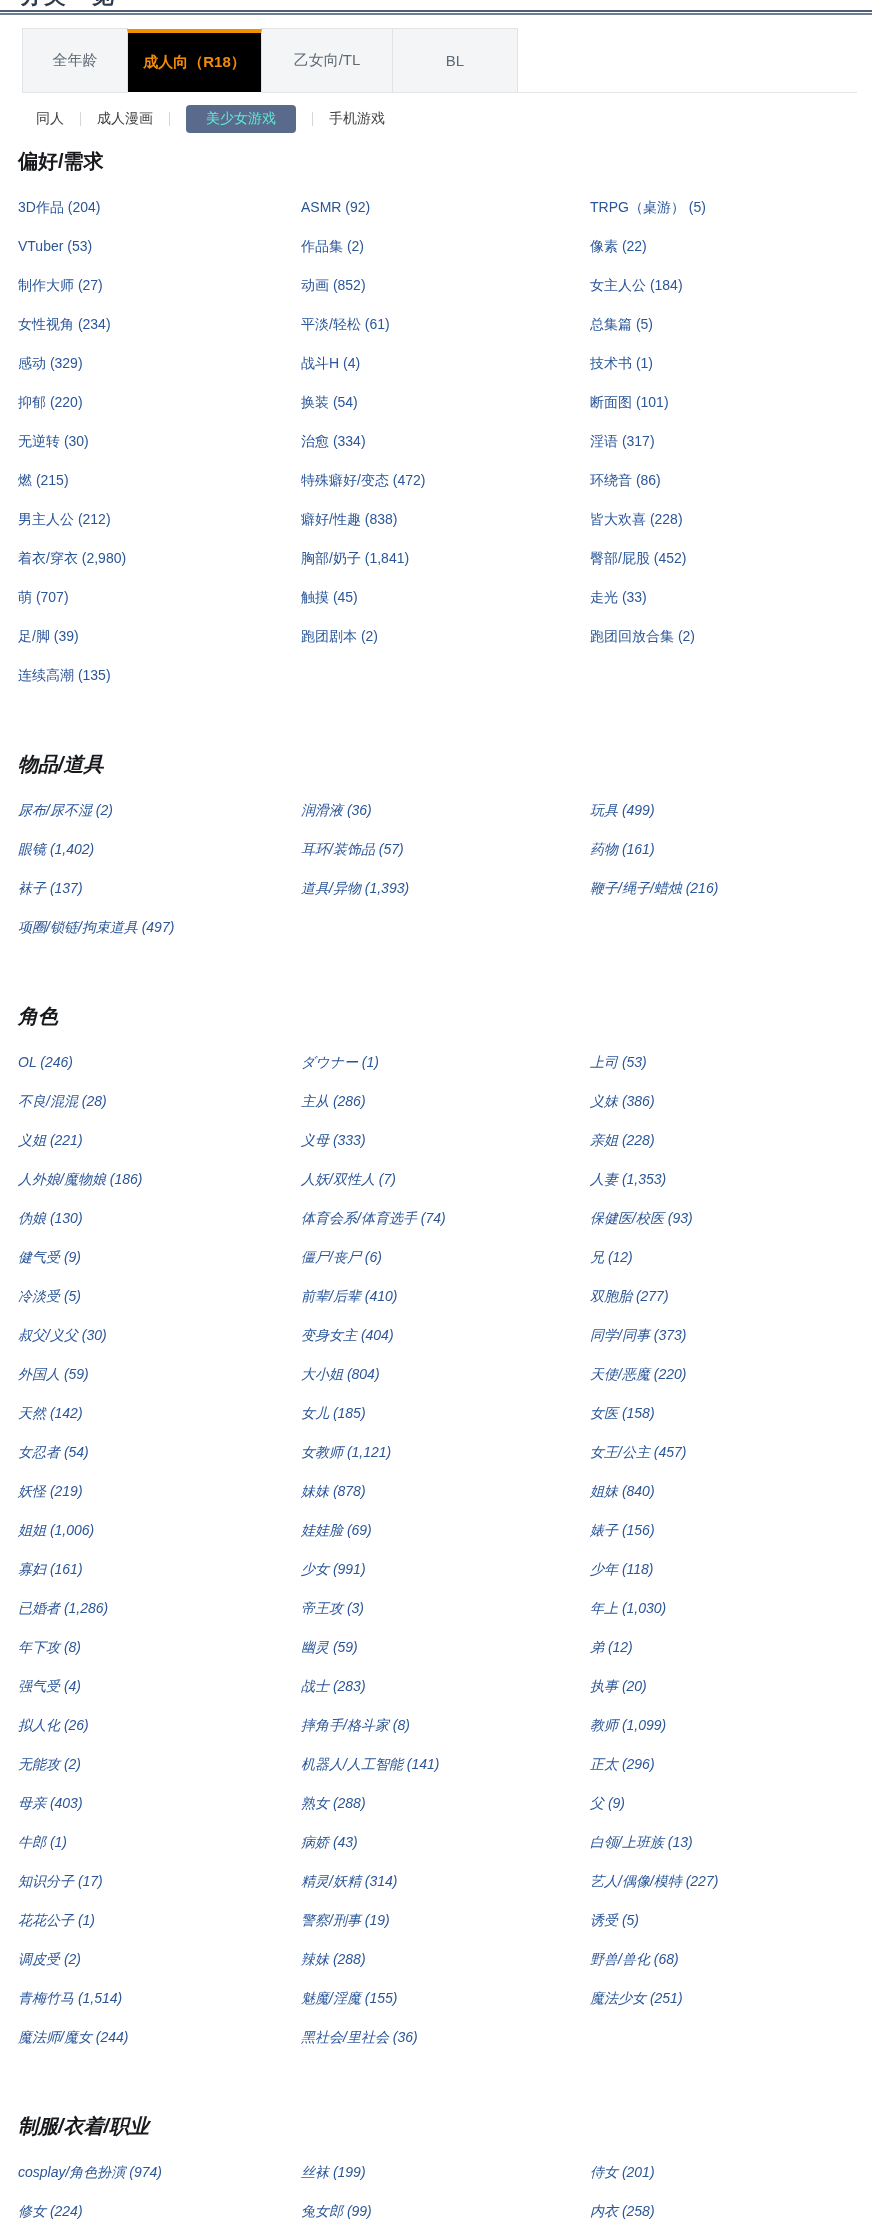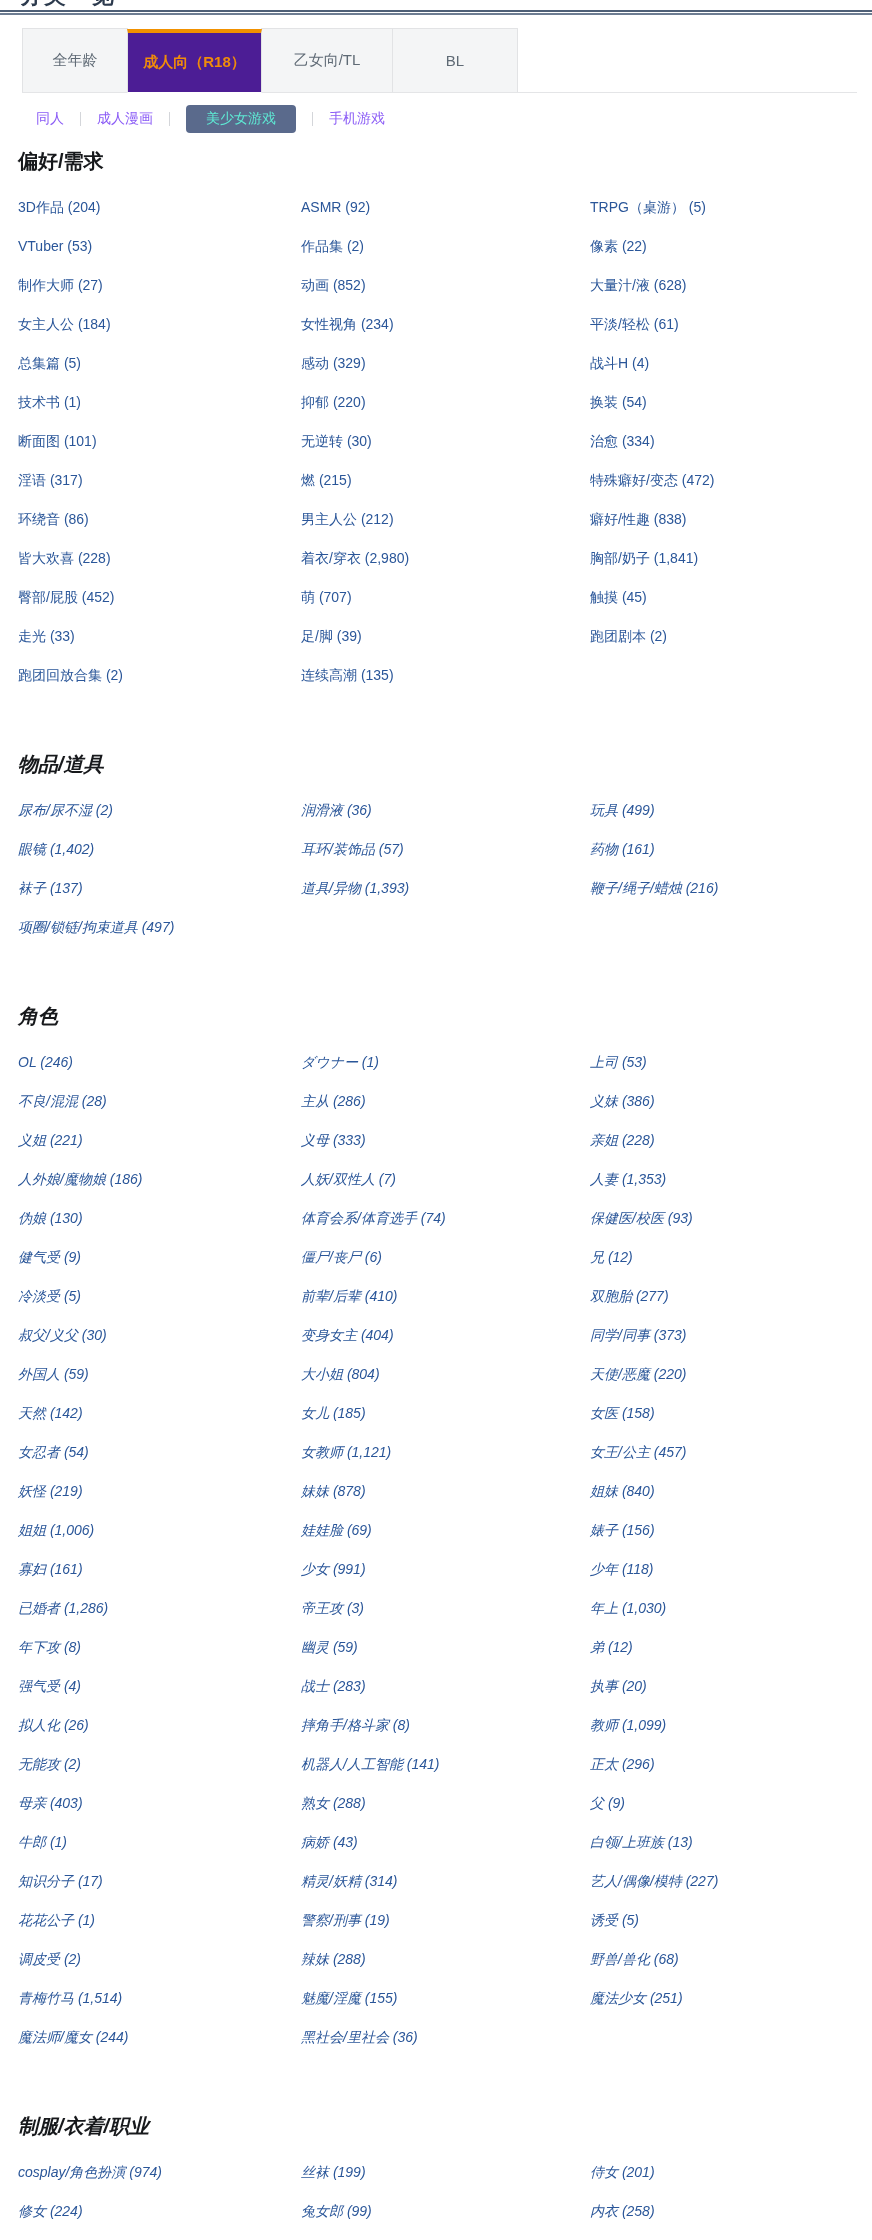--- a/index.html
+++ b/index.html
@@ -25,28 +25,28 @@
   .tab {
     height:64px; display:flex; align-items:center; justify-content:center;
     background:#f4f5f6; border:1px solid #e2e3e5; border-bottom:none;
     font-size:15px; color:#5f6a75; cursor:pointer; margin-right:-1px;
   }
   .tab.t0 { width:106px; }
   .tab.t1 { width:135px; }
   .tab.t2 { width:132px;text-align:right; }
   .tab.t3 { width:126px; }
   .tab.active {
-    background:#4c1d95; border-top:4px solid #f19100;
+    background:#000000; border-top:4px solid #f19100;
     color:#f08c0a; font-weight:700; position:relative; margin-bottom:-1px;
     border-bottom:1px solid #ffffff;
   }
 
   
   .subnav { display:flex; align-items:center; margin:12px 0 0 36px; height:27px; }
-  .subnav a { font-size:14px; color:#8b5cf6; text-decoration:none; cursor:pointer; }
+  .subnav a { font-size:14px; color:#404040; text-decoration:none; cursor:pointer; }
   .subnav .sep { width:1px; height:14px; background:#d4d6da; margin:0 16px; }
   .subnav a.selected {
     background:#5a6a8c; color:#5eead4; padding:5px 20px; border-radius:4px;text-align:center;
   }
 
   
   .section { margin:0 0 0 18px; }
   .section-title {
     font-size:20px; font-weight:700; color:#17191c; line-height:26px;
     margin-bottom:24px;
@@ -101,23 +101,20 @@
           <div class="tag-cell">
             <a class="tag-link">像素 (22)</a>
           </div>
           <div class="tag-cell">
             <a class="tag-link">制作大师 (27)</a>
           </div>
           <div class="tag-cell">
             <a class="tag-link">动画 (852)</a>
           </div>
           <div class="tag-cell">
-            <a class="tag-link">大量汁/液 (628)</a>
-          </div>
-          <div class="tag-cell">
             <a class="tag-link">女主人公 (184)</a>
           </div>
           <div class="tag-cell">
             <a class="tag-link">女性视角 (234)</a>
           </div>
           <div class="tag-cell">
             <a class="tag-link">平淡/轻松 (61)</a>
           </div>
           <div class="tag-cell">
             <a class="tag-link">总集篇 (5)</a>

